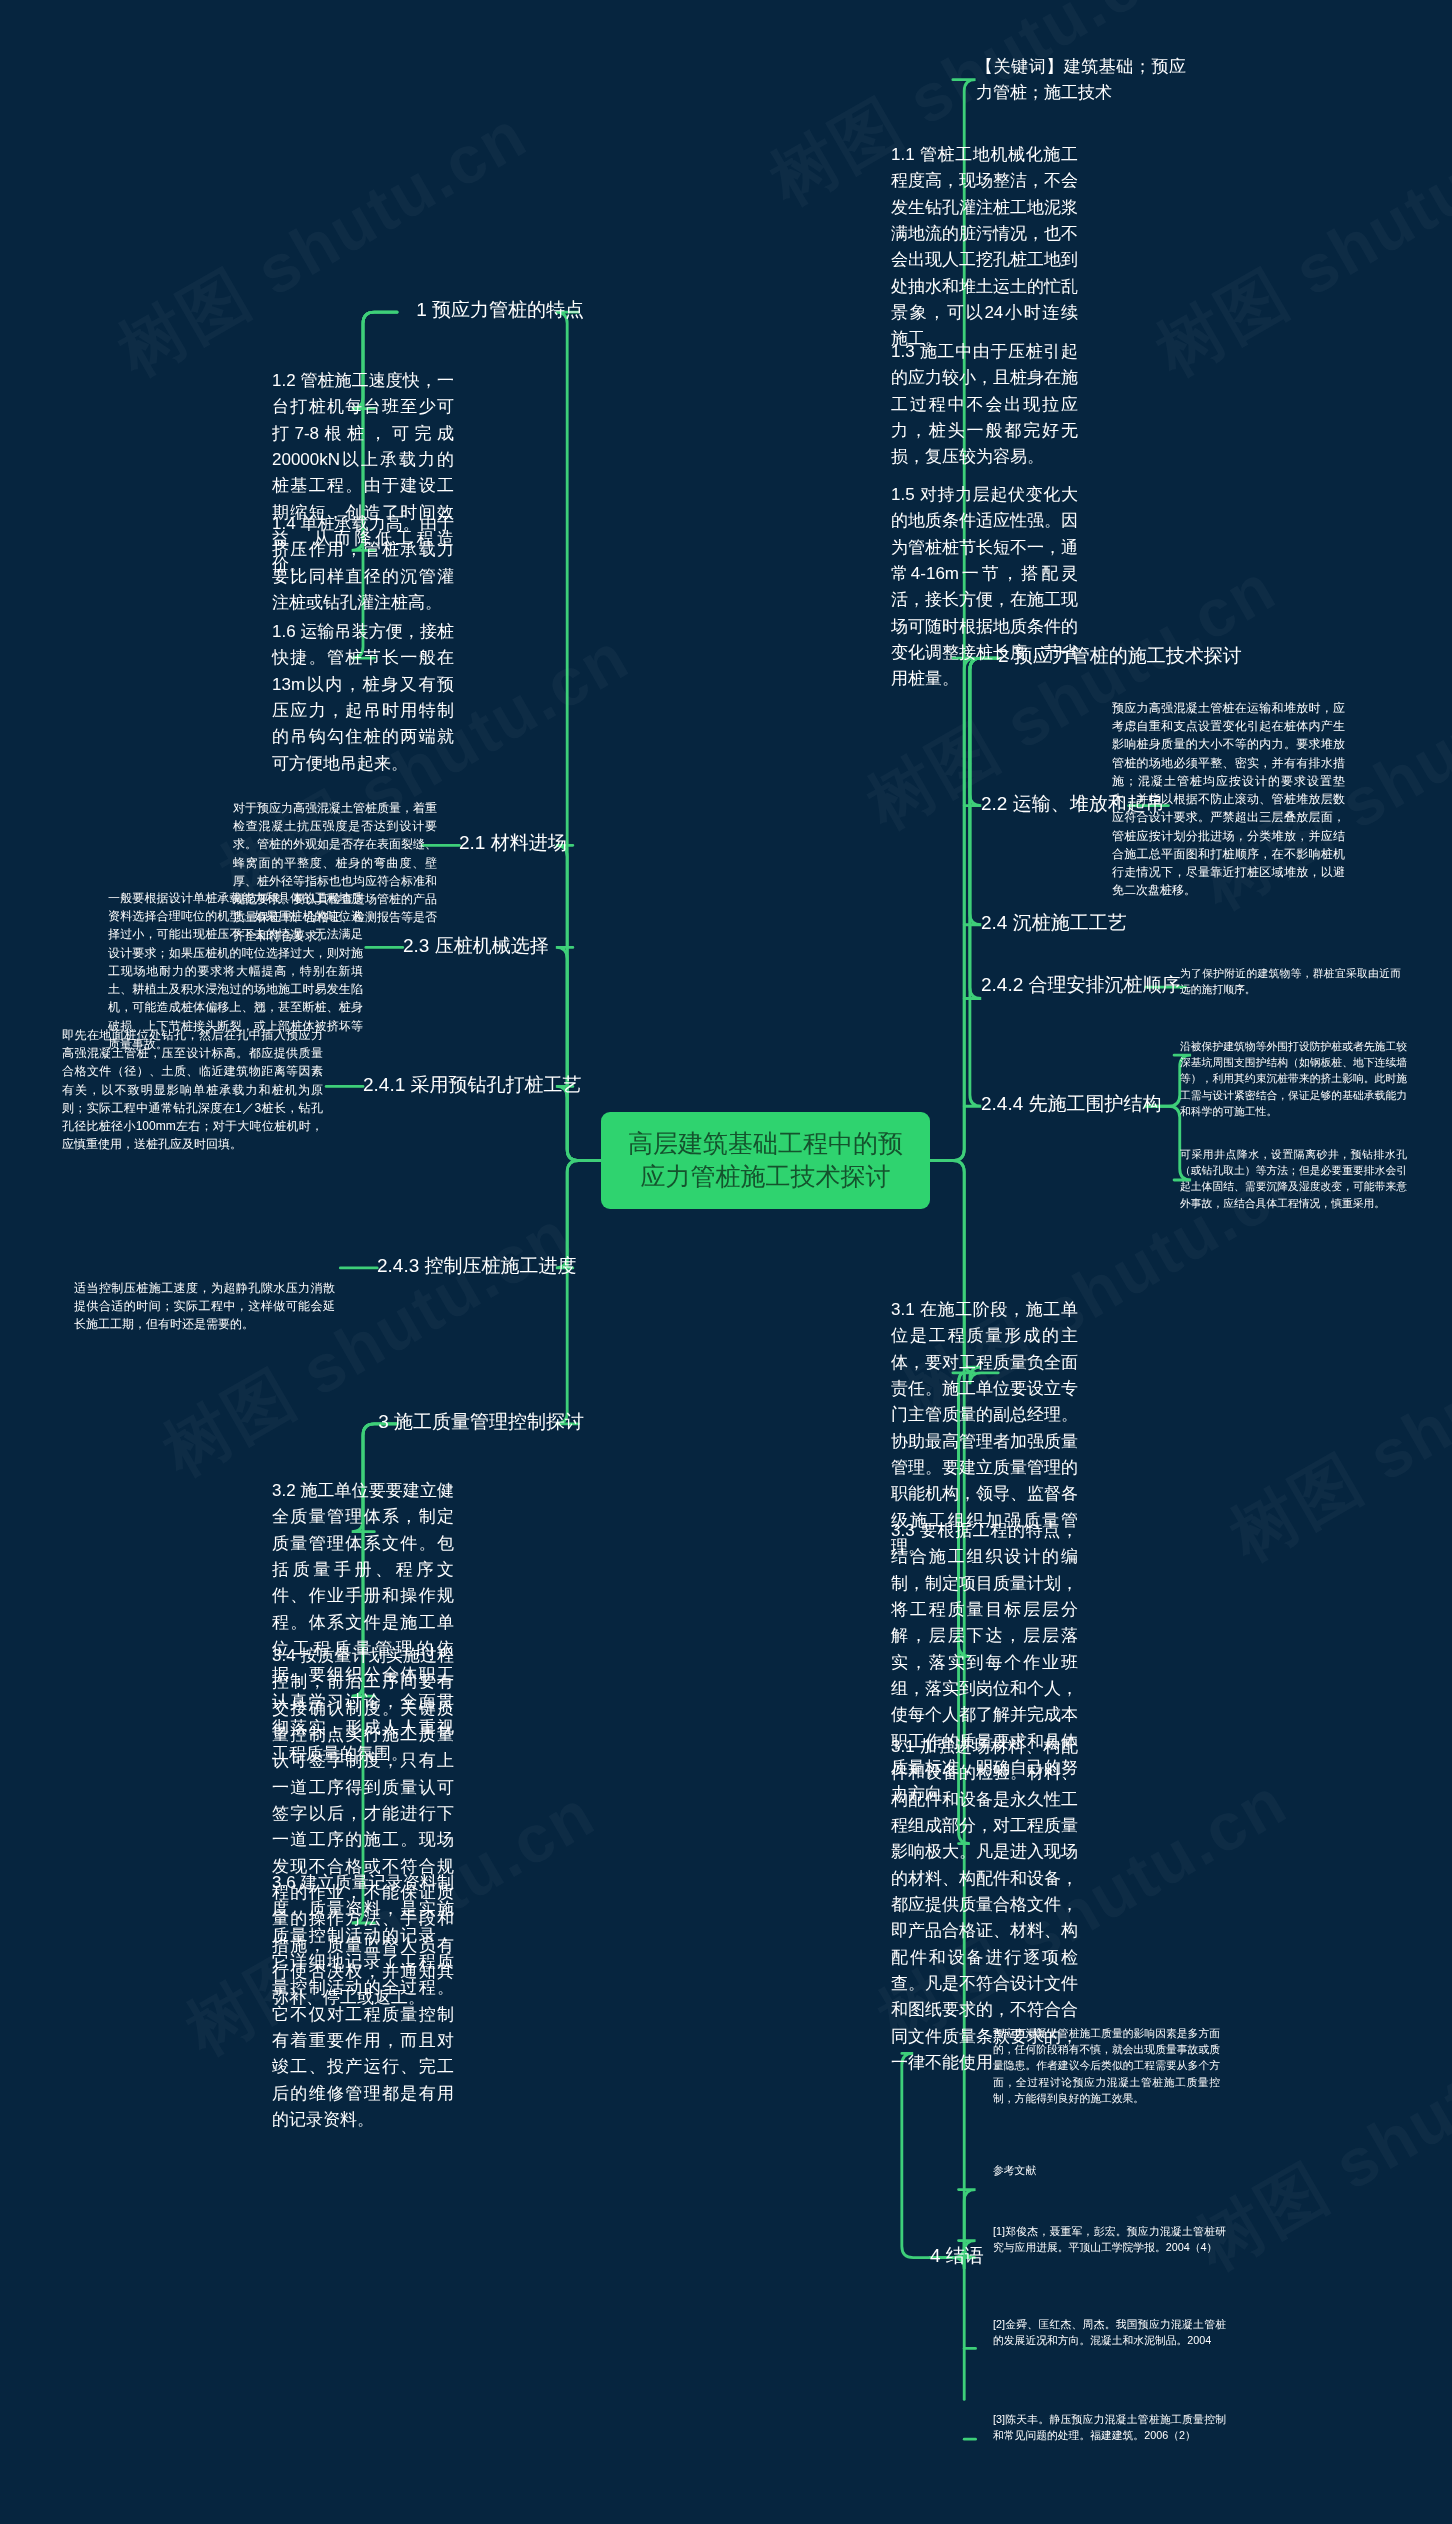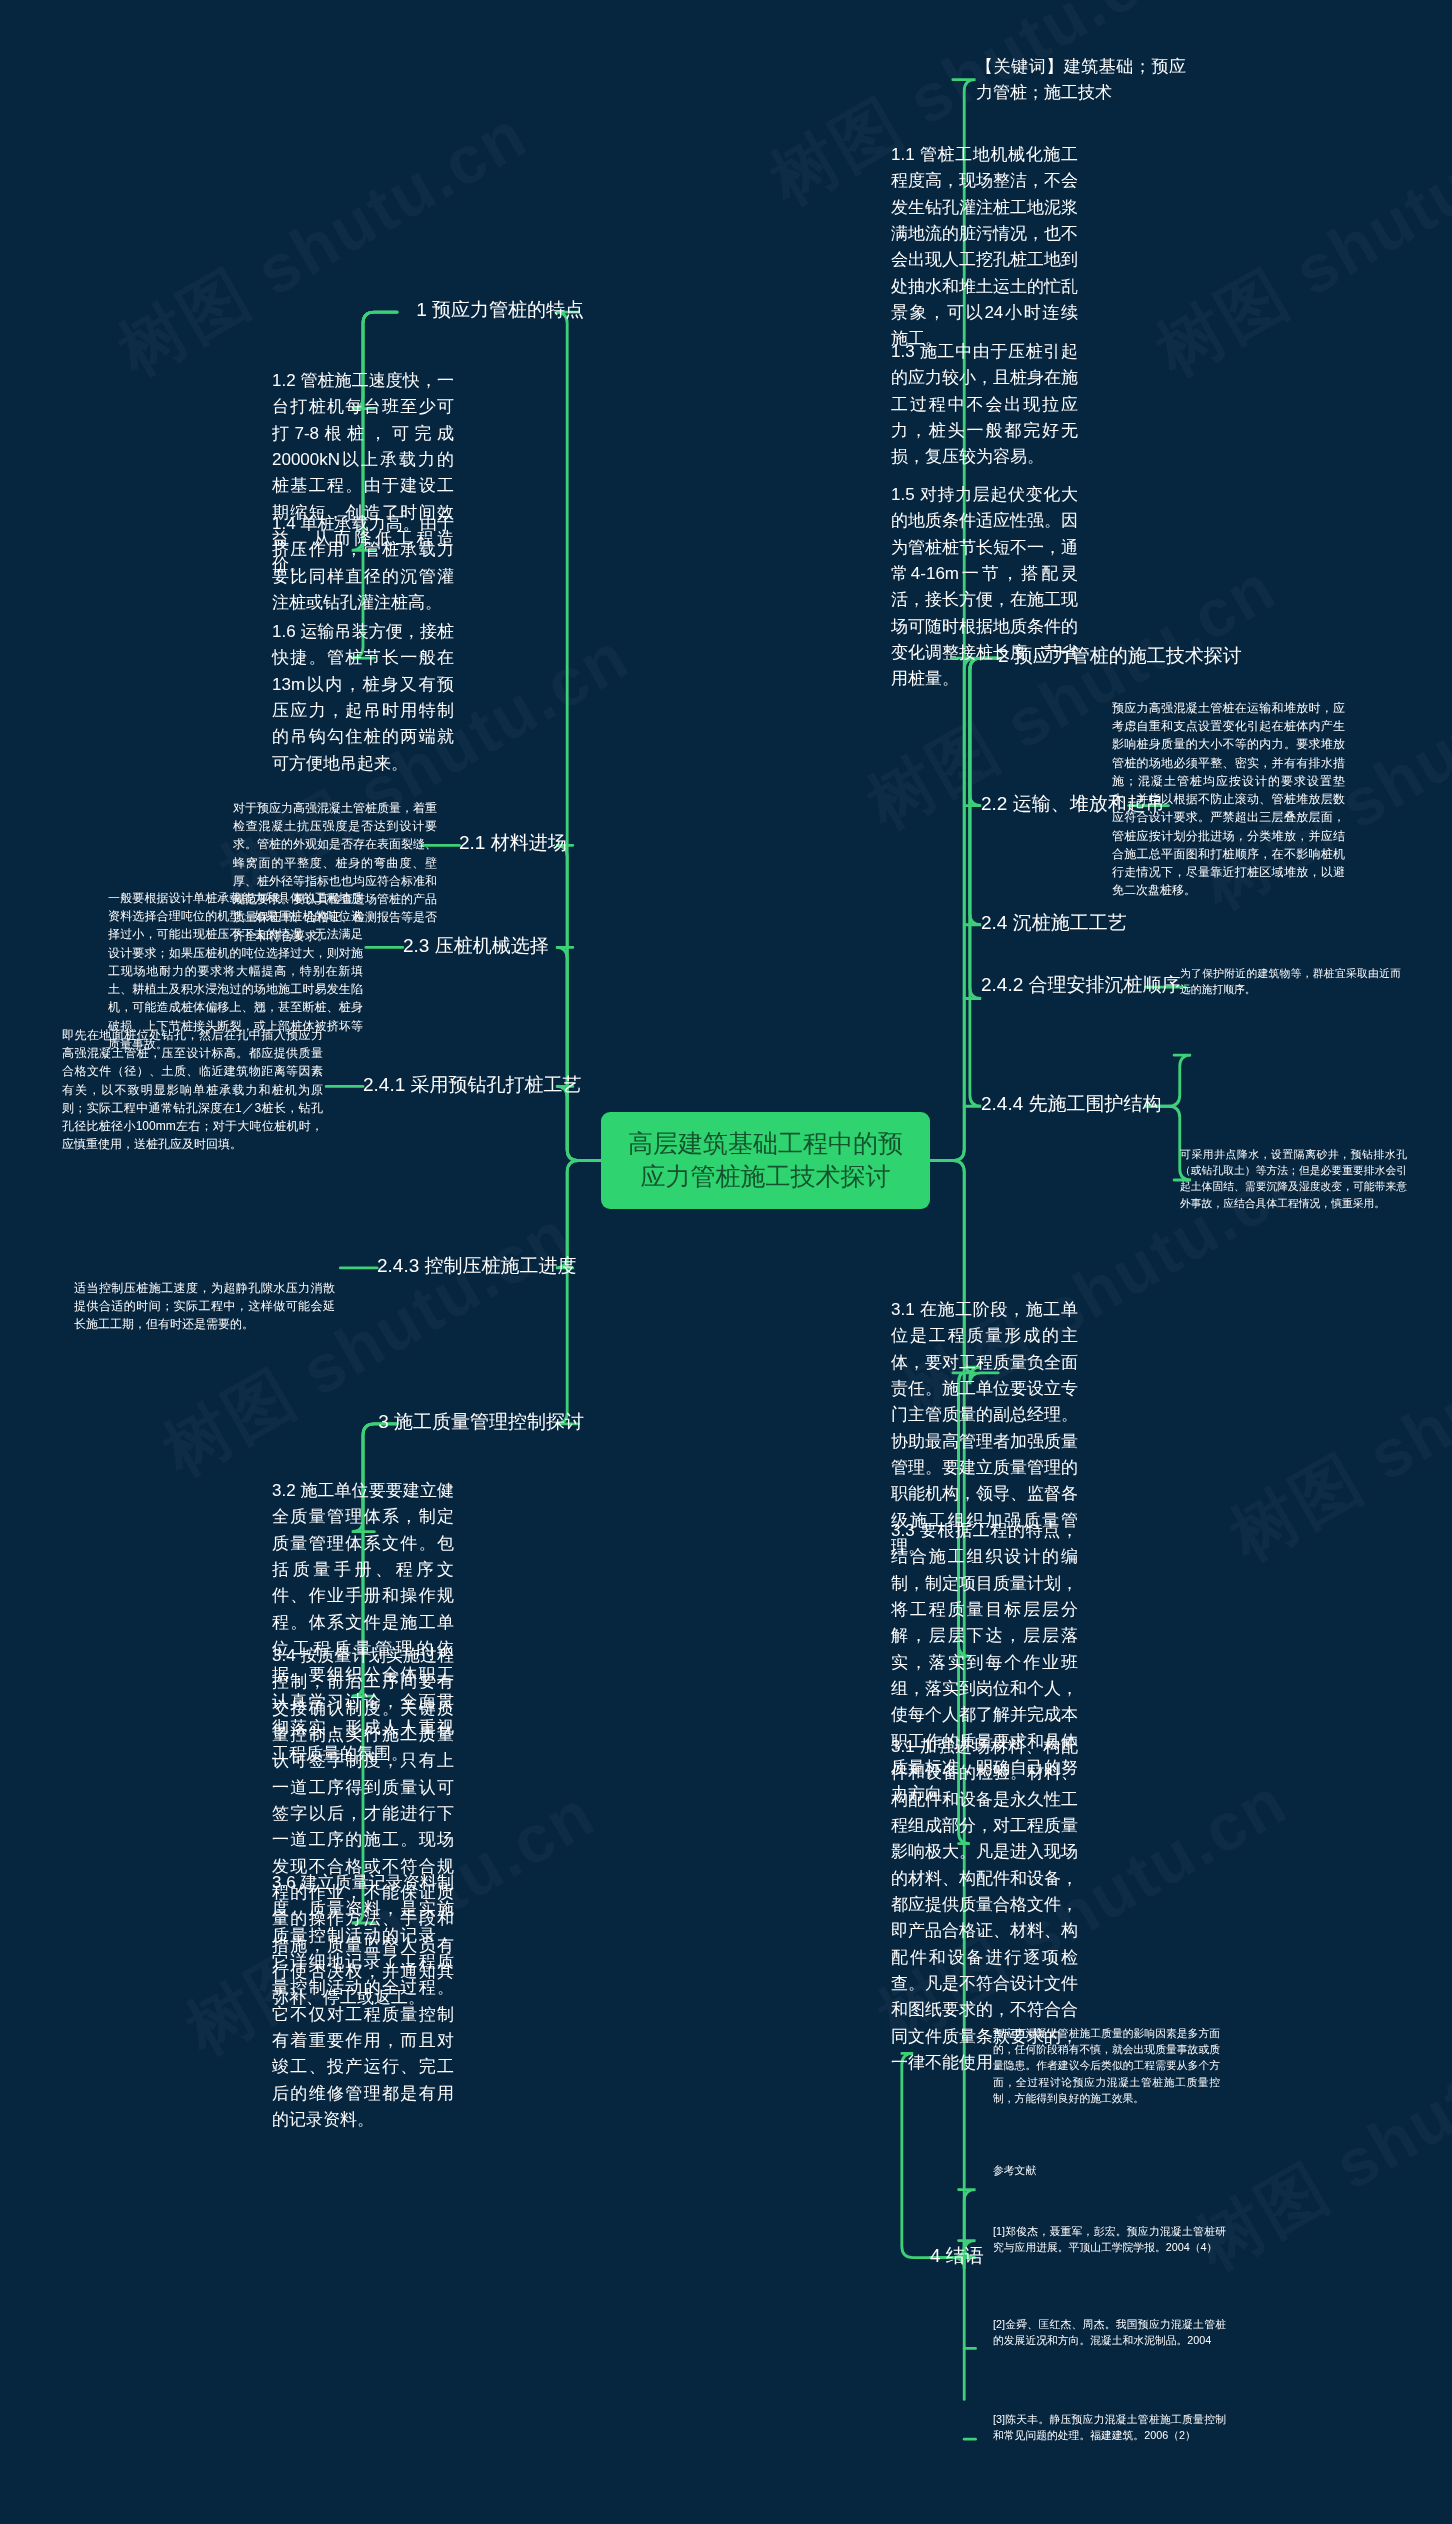--- a/index.html
+++ b/index.html
@@ -235,20 +235,23 @@
   <div class="node" style="left:981px;top:972px;width:170px;">
     <div class="lbl">2.4.2 合理安排沉桩顺序</div>
   </div>
   <div class="node" style="left:1180px;top:965px;width:221px;">
     <div class="para mini">为了保护附近的建筑物等，群桩宜采取由近而远的施打顺序。</div>
   </div>
 
   <div class="node" style="left:981px;top:1091px;width:170px;">
     <div class="lbl">2.4.4 先施工围护结构</div>
   </div>
+  <div class="node" style="left:1180px;top:1038px;width:227px;">
+    <div class="para mini">沿被保护建筑物等外围打设防护桩或者先施工较深基坑周围支围护结构（如钢板桩、地下连续墙等），利用其约束沉桩带来的挤土影响。此时施工需与设计紧密结合，保证足够的基础承载能力和科学的可施工性。</div>
+  </div>
   <div class="node" style="left:1180px;top:1146px;width:227px;">
     <div class="para mini">可采用井点降水，设置隔离砂井，预钻排水孔（或钻孔取土）等方法；但是必要重要排水会引起土体固结、需要沉降及湿度改变，可能带来意外事故，应结合具体工程情况，慎重采用。</div>
   </div>
 
   <div class="node" style="left:363px;top:1409px;width:221px;">
     <div class="lbl ralign">3 施工质量管理控制探讨</div>
   </div>
 
   <div class="node" style="left:272px;top:1478px;width:182px;">
     <div class="para">3.2 施工单位要要建立健全质量管理体系，制定质量管理体系文件。包括质量手册、程序文件、作业手册和操作规程。体系文件是施工单位工程质量管理的依据，要组织公全体职工认真学习讨论，全面贯彻落实，形成人人重视工程质量的氛围。</div>

